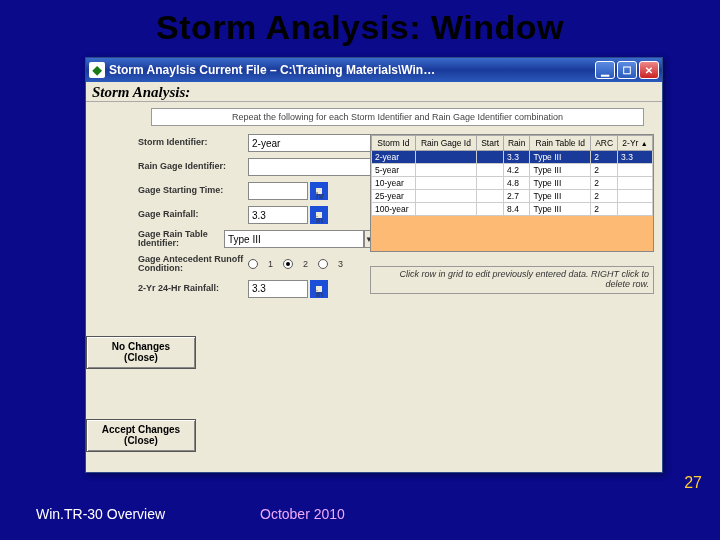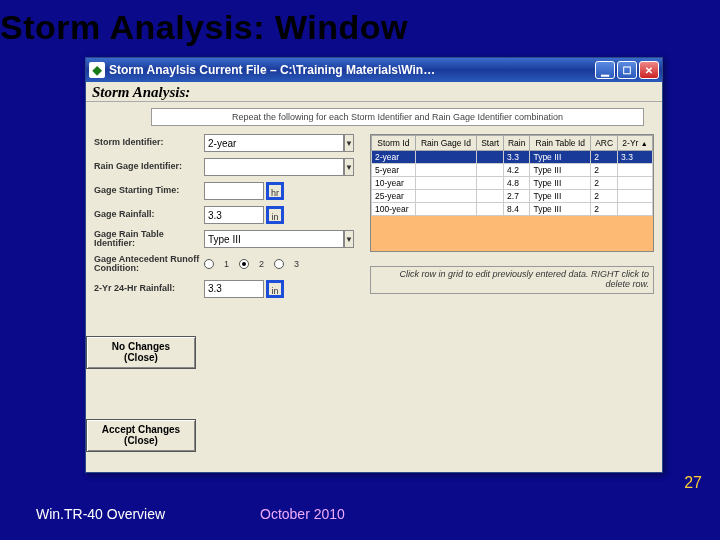--- a/index.html
+++ b/index.html
@@ -5,20 +5,21 @@
   * { box-sizing: border-box; margin: 0; padding: 0; }
   body {
     width: 720px;
     height: 540px;
     background: #0a0a8a;
     font-family: Arial, Tahoma, sans-serif;
     position: relative;
     overflow: hidden;
   }
   .slide-title {
+    text-align: center;
     font-size: 34px;
     font-weight: bold;
     color: #000;
     padding: 8px 0 10px 0;
     letter-spacing: 0.5px;
   }
   .app-window {
     width: 578px;
     margin-left: 85px;
     border: 1px solid #2a4a8a;
@@ -78,37 +79,37 @@
     font-size: 9px;
     text-align: center;
     color:#444;
   }
   .form-area {
     display:flex;
     padding: 2px 8px 6px 8px;
     gap: 6px;
   }
   .left-form { width: 270px; font-size: 9px; color:#333; }
-  .form-row { display:flex; align-items:center; margin-bottom: 6px; }
+  .form-row { display:flex; align-items:center; margin-bottom: 6px; margin-left: 44px; }
   .form-label { width: 110px; font-weight:bold; line-height:1.05; font-size: 9px; }
   .text-input {
     height: 18px;
     border: 1px solid #888;
     background:#fff;
     font-size:10px;
     padding: 0 3px;
   }
   .combo { width: 115px; display:flex; }
   .combo .text-input { flex:1; }
   .combo-btn, .unit-btn {
     width: 16px; height:18px; border:1px solid #888; background:#ece9d8;
     display:flex;align-items:center;justify-content:center;font-size:8px;
   }
   .narrow { width: 60px; }
-  .unit { width: 18px; margin-left: 2px; text-align:center; background:#ece9d8; border:3px solid #1d4ed8; height:18px; font-size:9px; line-height:16px;}
+  .unit { width: 18px; margin-left: 2px; text-align:center; background:#ece9d8; border:6px solid #1d4ed8; height:18px; font-size:9px; line-height:16px;}
   .radio-row { display:flex; gap:10px; align-items:center; padding-left: 0px; }
   .radio { width:10px;height:10px;border:1px solid #555;border-radius:50%;background:#fff;display:inline-block;position:relative;}
   .radio.checked::after{content:'';position:absolute;width:4px;height:4px;background:#000;border-radius:50%;top:2px;left:2px;}
   .right-grid { flex:1; }
   .grid {
     border:1px solid #888;
     background:#fff;
     font-size:8.5px;
     width:100%;
     border-collapse:collapse;
@@ -328,15 +329,15 @@
   <div class="btn-row">
     <div class="dlg-btn">
       <span>No Changes</span><br><span>(Close)</span>
     </div>
     <div class="dlg-btn">
       <span>Accept Changes</span><br><span>(Close)</span>
     </div>
   </div>
 </div>
 
-<div class="footer-left">Win.TR-40 Overview</div>
+<div class="footer-left">Win.TR-30 Overview</div>
 <div class="footer-mid">October 2010</div>
 <div class="footer-page">27</div>
 
 </body></html>

